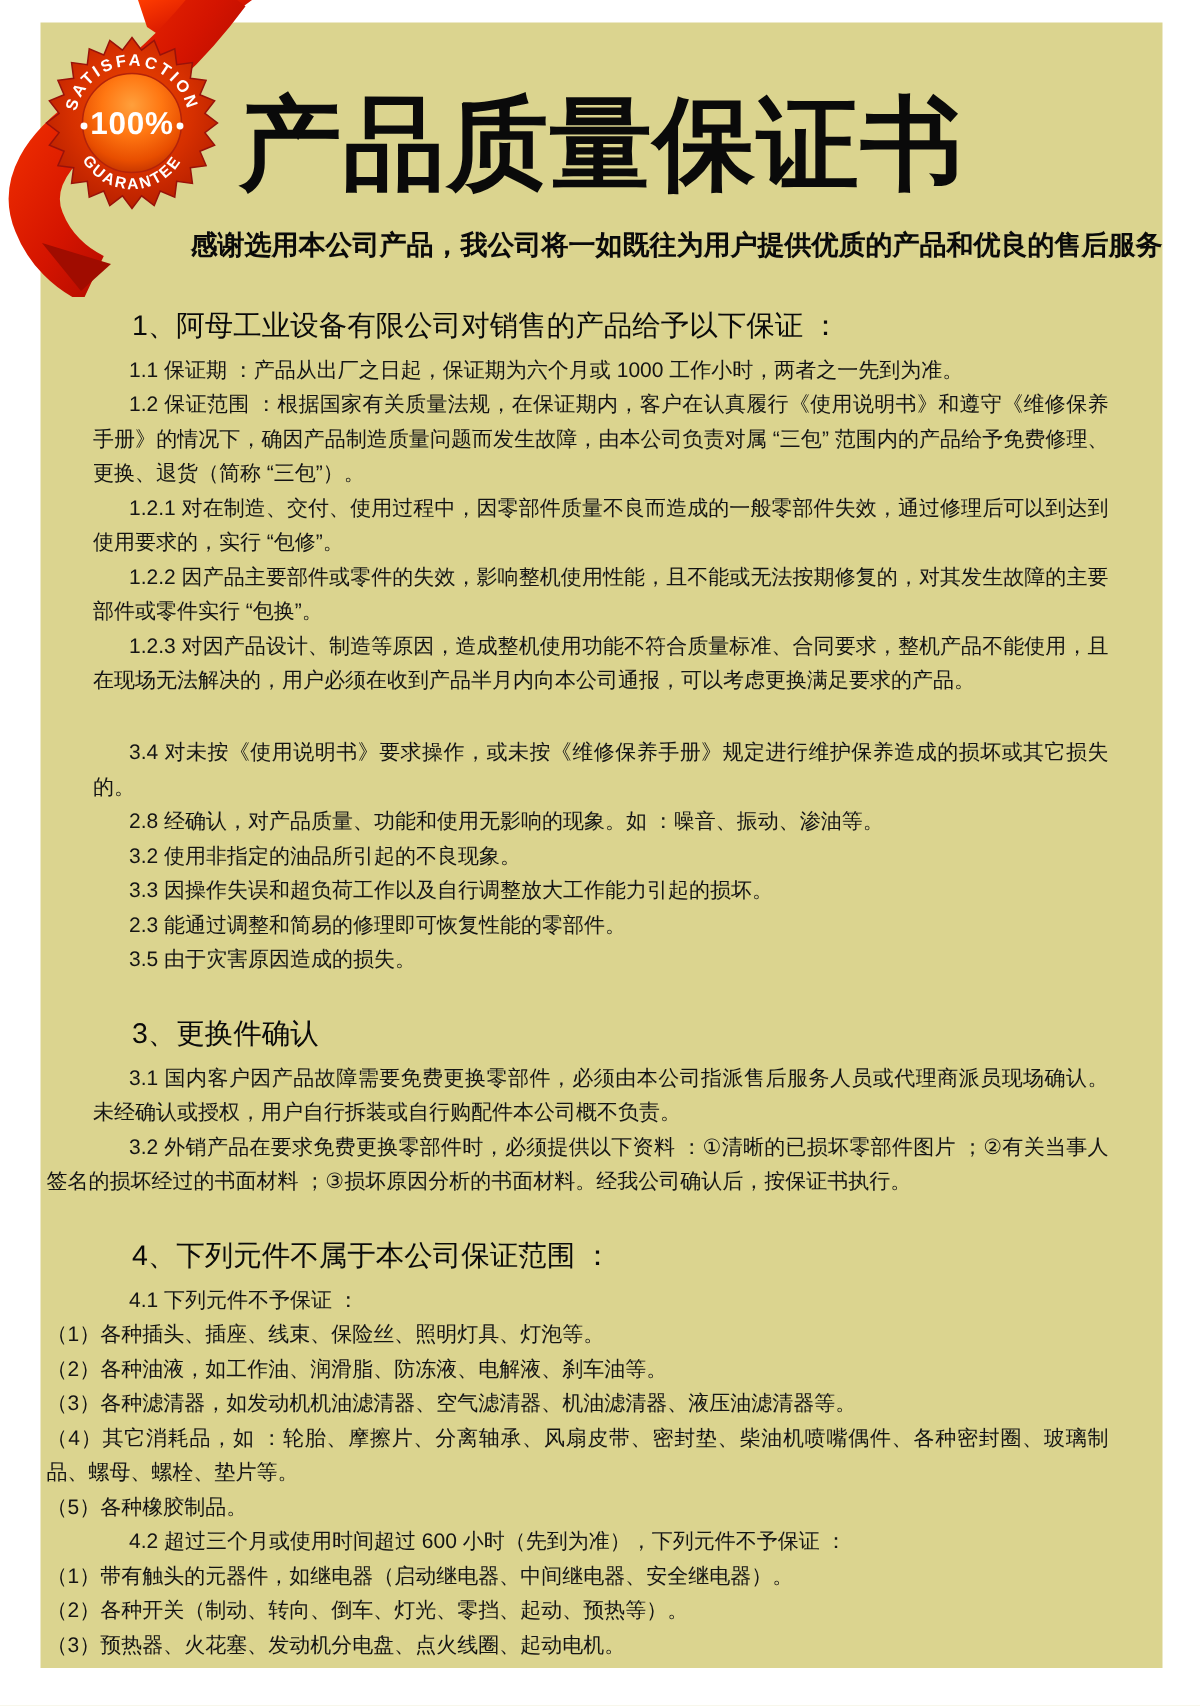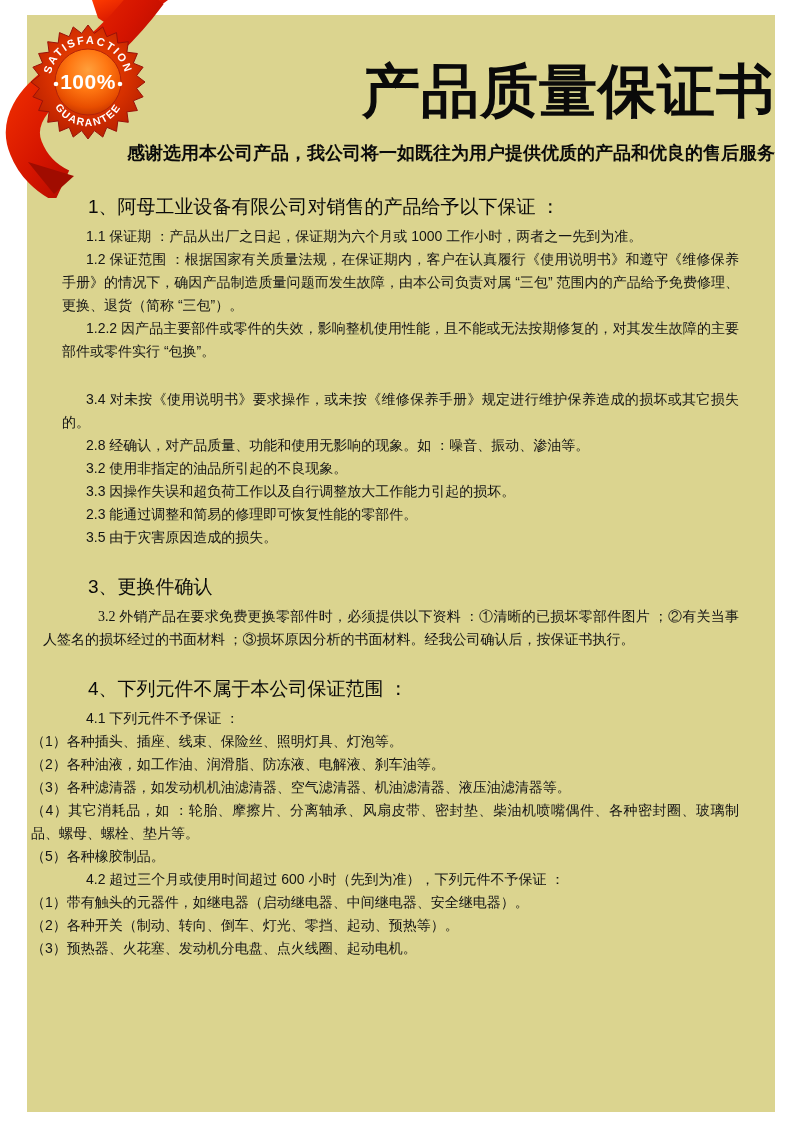--- a/index.html
+++ b/index.html
@@ -4,30 +4,30 @@
 <style>
   html,body{margin:0;padding:0;background:#ffffff;}
   body{font-family:"Liberation Sans","DejaVu Sans",sans-serif;color:#111111;}
   .canvas{position:relative;width:800px;height:1137px;background:#ffffff;overflow:hidden;}
   .page{position:absolute;left:27px;top:15px;width:748px;height:1097px;background:#DBD48F;}
   .badge{position:absolute;left:-27px;top:-15px;width:182px;height:198px;}
   .badge text{fill:#ffffff;font-weight:bold;font-family:"Liberation Sans",sans-serif;}
   .arc-top{font-size:11px;letter-spacing:2px;}
   .arc-bottom{font-size:10.5px;letter-spacing:1.5px;}
   .pct{font-size:21px;letter-spacing:0.5px;}
-  h1.title{margin:0;padding-top:47px;text-align:right;font-size:58px;line-height:1;
+  h1.title{margin:0;padding-top:47px;text-align:center;font-size:68px;line-height:1;
            font-weight:900;letter-spacing:1px;color:#0a0a0a;}
   .subtitle{margin-top:21px;text-align:right;font-size:18px;font-weight:bold;color:#0a0a0a;}
   .content{padding:0 36px 0 4px;}
   section{margin-top:25px;}
   section.first{margin-top:29px;}
   h2{font-size:19px;font-weight:normal;margin:0 0 5px 31px;text-indent:26px;color:#0a0a0a;}
   p{font-size:14px;line-height:23px;margin:0;text-align:justify;color:#141414;}
   p.indent{margin-left:31px;text-indent:24px;}
-  p.hang{margin-left:12px;text-indent:55px;font-family:Liberation Serif, serif;}
+  p.hang{margin-left:0;text-indent:55px;}
   p.flush{margin-left:0;text-indent:0;}
 </style>
 </head>
 <body>
 
 <div class="canvas">
   <div class="page">
 
     <svg class="badge" viewBox="0 0 182 198" aria-hidden="true">
       <defs>
@@ -73,32 +73,35 @@
     </svg>
 
     <h1 class="title">产品质量保证书</h1>
     <div class="subtitle">感谢选用本公司产品，我公司将一如既往为用户提供优质的产品和优良的售后服务</div>
 
     <div class="content" id="sections">
         <section class="first">
           <h2>1、阿母工业设备有限公司对销售的产品给予以下保证 ：</h2>
           <p class="indent">1.1 保证期 ：产品从出厂之日起，保证期为六个月或 1000 工作小时，两者之一先到为准。</p>
           <p class="indent">1.2 保证范围 ：根据国家有关质量法规，在保证期内，客户在认真履行《使用说明书》和遵守《维修保养手册》的情况下，确因产品制造质量问题而发生故障，由本公司负责对属 “三包” 范围内的产品给予免费修理、更换、退货（简称 “三包”）。</p>
+          <p class="indent">1.2.1 对在制造、交付、使用过程中，因零部件质量不良而造成的一般零部件失效，通过修理后可以到达到使用要求的，实行 “包修”。</p>
           <p class="indent">1.2.2 因产品主要部件或零件的失效，影响整机使用性能，且不能或无法按期修复的，对其发生故障的主要部件或零件实行 “包换”。</p>
+          <p class="indent">1.2.3 对因产品设计、制造等原因，造成整机使用功能不符合质量标准、合同要求，整机产品不能使用，且在现场无法解决的，用户必须在收到产品半月内向本公司通报，可以考虑更换满足要求的产品。</p>
         </section>
         <section>
           <p class="indent">3.4 对未按《使用说明书》要求操作，或未按《维修保养手册》规定进行维护保养造成的损坏或其它损失的。</p>
           <p class="indent">2.8 经确认，对产品质量、功能和使用无影响的现象。如 ：噪音、振动、渗油等。</p>
           <p class="indent">3.2 使用非指定的油品所引起的不良现象。</p>
           <p class="indent">3.3 因操作失误和超负荷工作以及自行调整放大工作能力引起的损坏。</p>
           <p class="indent">2.3 能通过调整和简易的修理即可恢复性能的零部件。</p>
           <p class="indent">3.5  由于灾害原因造成的损失。</p>
         </section>
         <section>
           <h2>3、更换件确认</h2>
+          <p class="indent">3.1 国内客户因产品故障需要免费更换零部件，必须由本公司指派售后服务人员或代理商派员现场确认。未经确认或授权，用户自行拆装或自行购配件本公司概不负责。</p>
           <p class="hang">3.2 外销产品在要求免费更换零部件时，必须提供以下资料 ：①清晰的已损坏零部件图片 ；②有关当事人签名的损坏经过的书面材料 ；③损坏原因分析的书面材料。经我公司确认后，按保证书执行。</p>
         </section>
         <section>
           <h2>4、下列元件不属于本公司保证范围 ：</h2>
           <p class="indent">4.1 下列元件不予保证 ：</p>
           <p class="flush">（1）各种插头、插座、线束、保险丝、照明灯具、灯泡等。</p>
           <p class="flush">（2）各种油液，如工作油、润滑脂、防冻液、电解液、刹车油等。</p>
           <p class="flush">（3）各种滤清器，如发动机机油滤清器、空气滤清器、机油滤清器、液压油滤清器等。</p>
           <p class="flush">（4）其它消耗品，如 ：轮胎、摩擦片、分离轴承、风扇皮带、密封垫、柴油机喷嘴偶件、各种密封圈、玻璃制品、螺母、螺栓、垫片等。</p>
           <p class="flush">（5）各种橡胶制品。</p>

